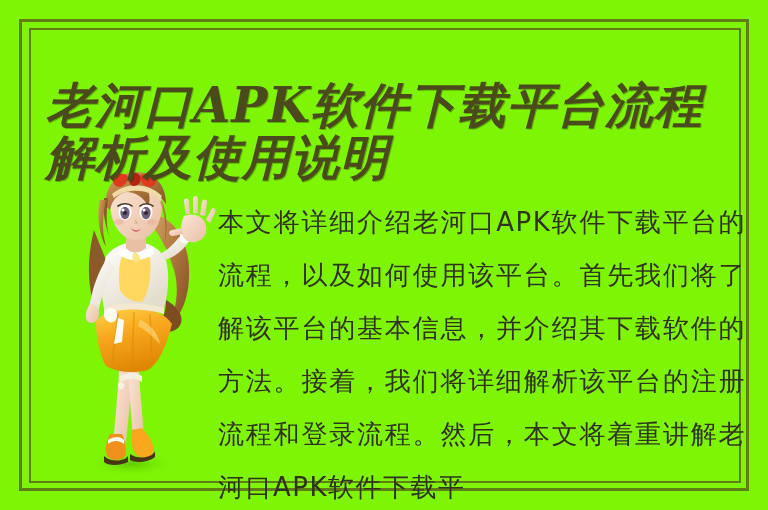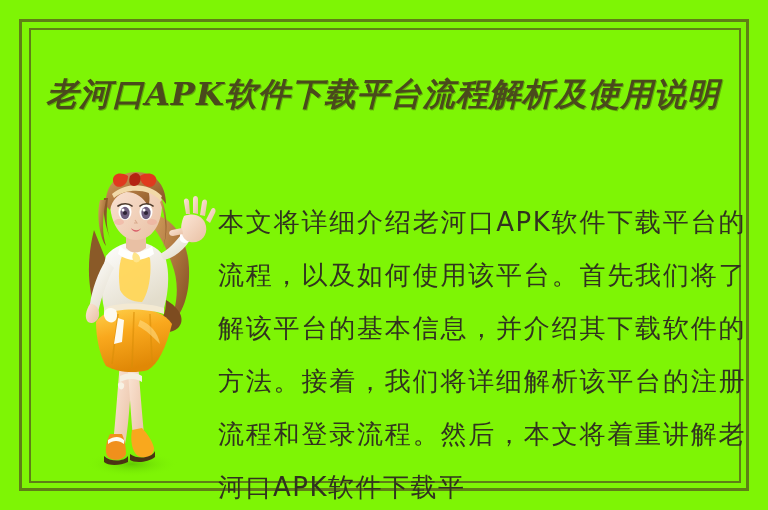--- a/index.html
+++ b/index.html
@@ -46,21 +46,21 @@
   
   .title {
     position: absolute;
     left: 46px;
     top: 47px;
     width: 706px;
     color: #4a4a1c;
     font-family: "DejaVu Serif", "Liberation Serif", serif;
     font-weight: bold;
     font-style: italic;
-    font-size: 32px;
+    font-size: 48px;
     line-height: 52px;
     letter-spacing: 1px;
     text-shadow: 1px 1px 0 rgba(40,45,10,0.35);
     white-space: pre-wrap;
     z-index: 4;
   }
 
   
   .body-text {
     position: absolute;

